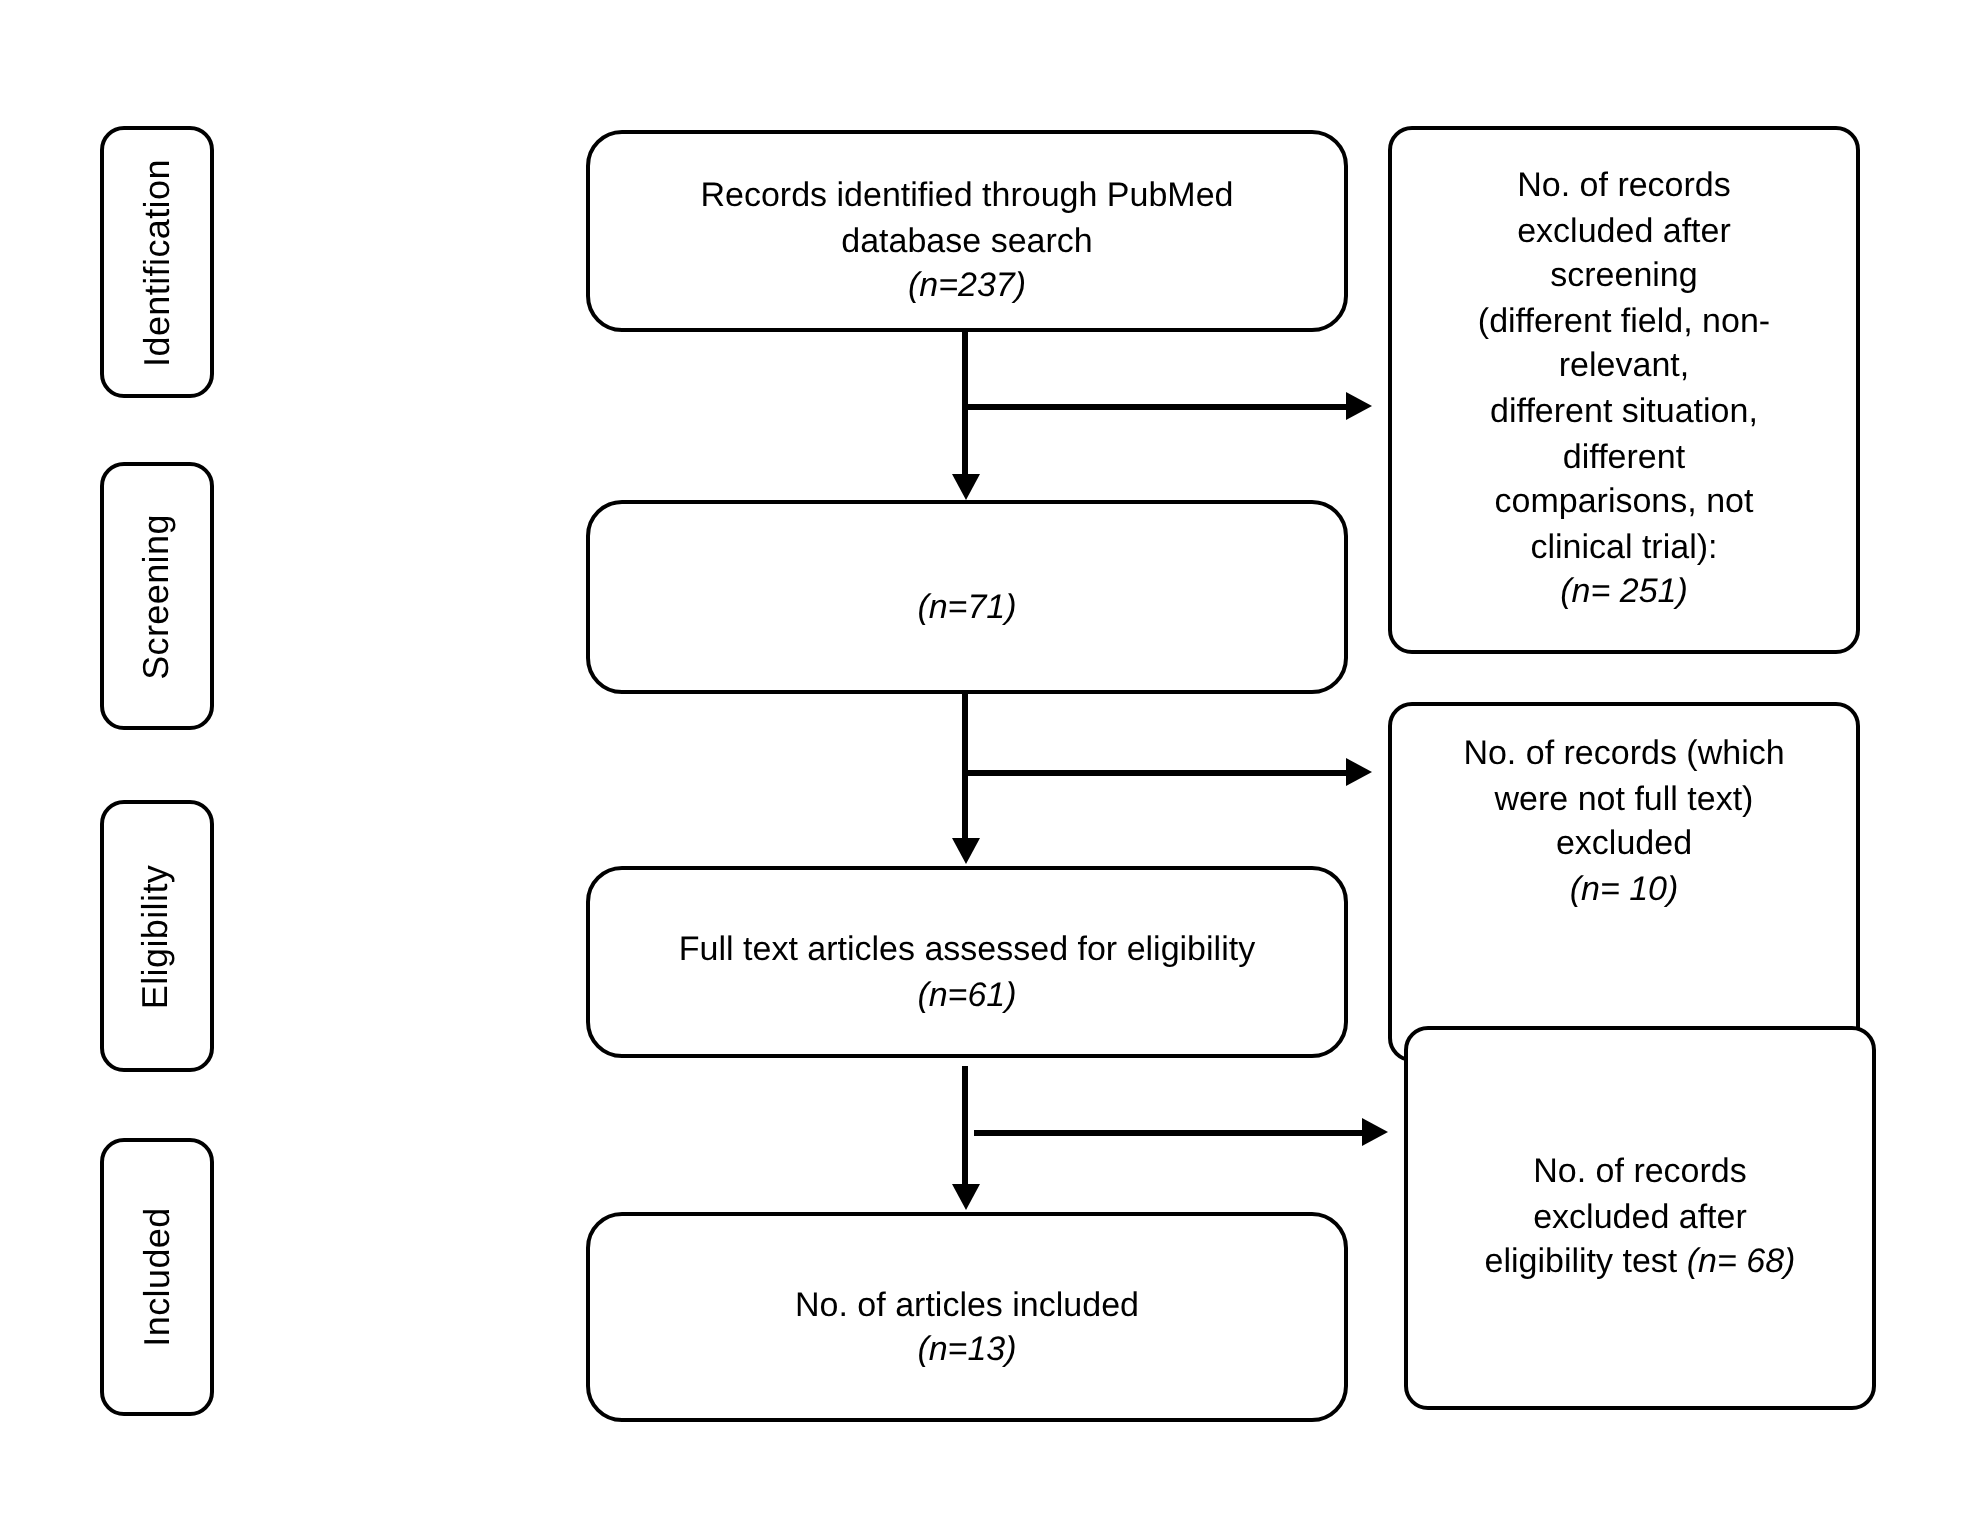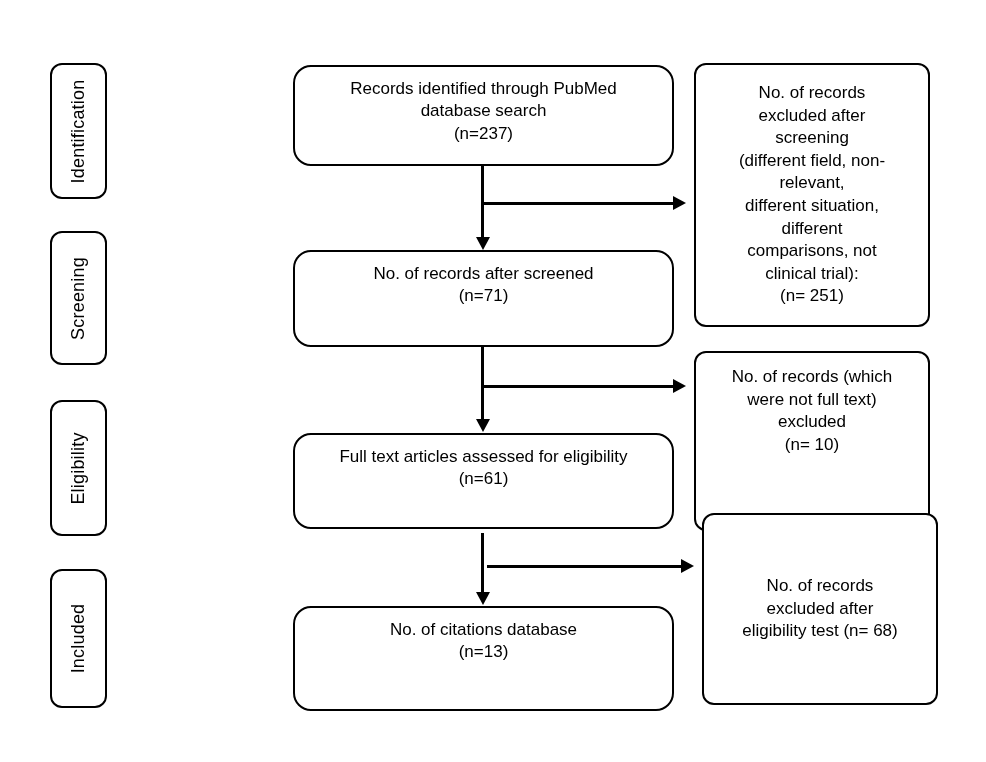--- a/index.html
+++ b/index.html
@@ -34,34 +34,34 @@
     font-size: 18px;
     letter-spacing: 0.2px;
   }
   .flow-box {
     left: 293px;
     width: 381px;
     border-radius: 18px;
     font-size: 17px;
     line-height: 1.32;
     padding-top: 11px;
-    justify-content: flex-start;
+    justify-content: center;
   }
   .excl-box {
     width: 236px;
     border-radius: 12px;
     font-size: 17px;
     line-height: 1.33;
     padding-left: 8px;
     padding-right: 8px;
   }
   .center-v { justify-content: center; }
   .top-v { justify-content: flex-start; padding-top: 13px; }
   .box-label { white-space: pre-line; }
-  .box-count { }
+  .box-count { font-style: italic; }
   .count-block { display: block; white-space: pre-line; }
   .vline { position: absolute; width: 3px; background: #000000; }
   .hline { position: absolute; height: 3px; background: #000000; }
   .arrow-down {
     position: absolute; width: 0; height: 0;
     border-left: 7px solid transparent;
     border-right: 7px solid transparent;
     border-top: 13px solid #000000;
   }
   .arrow-right {
@@ -88,29 +88,28 @@
   <div class="box stage-box" style="top:569px;height:139px">
     <span class="stage-text">Included</span>
   </div>
 
   <div class="box flow-box" style="top:65px;height:101px">
     <div class="box-label">Records identified through PubMed
 database search</div>
     <div class="box-count count-block">(n=237)</div>
   </div>
   <div class="box flow-box" style="top:250px;height:97px">
-    <div class="box-label">No. of records after screened</div>
     <div class="box-count count-block">(n=71)</div>
   </div>
   <div class="box flow-box" style="top:433px;height:96px">
     <div class="box-label">Full text articles assessed for eligibility</div>
     <div class="box-count count-block">(n=61)</div>
   </div>
   <div class="box flow-box" style="top:606px;height:105px">
-    <div class="box-label">No. of citations database</div>
+    <div class="box-label">No. of articles included</div>
     <div class="box-count count-block">(n=13)</div>
   </div>
 
   <div class="box excl-box center-v" style="left:694px;top:63px;height:264px">
     <div class="box-label">No. of records
 excluded after
 screening
 (different field, non-
 relevant,
 different situation,

